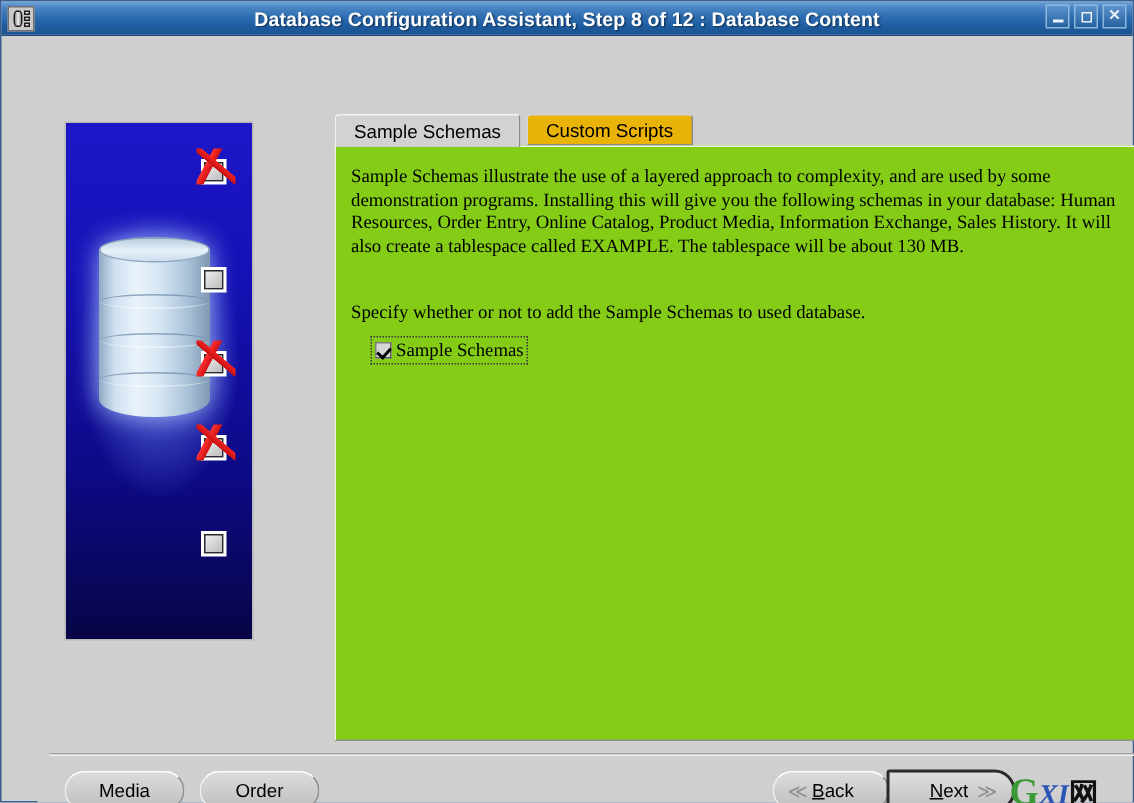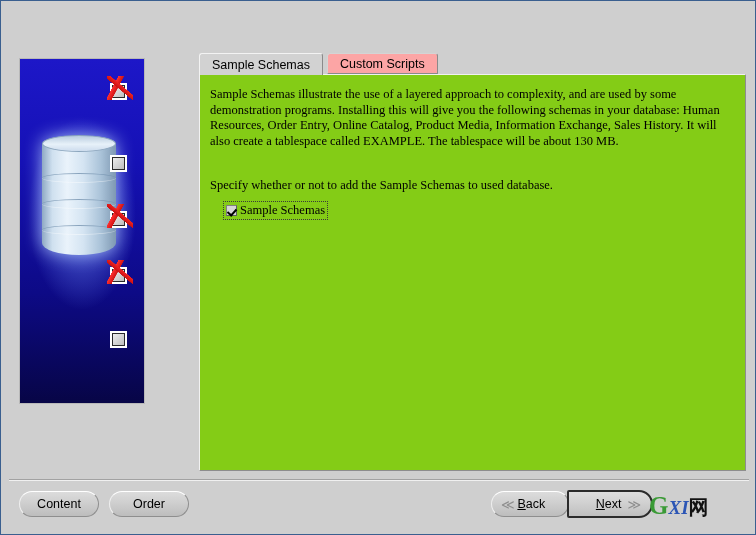--- a/index.html
+++ b/index.html
@@ -116,20 +116,21 @@
   }
   .win-btn .max-sq {
     width: 7px; height: 7px; border: 1px solid #e9f1f9; box-sizing: border-box;
   }
 
   
   #body-area {
     position: relative;
     height: 511px;
     background: #cfcfcf;
+    margin-left: 24px;
   }
 
   
   #left-art {
     position: absolute;
     left: 18px;
     top: 57px;
     width: 126px;
     height: 346px;
     background:
@@ -228,21 +229,21 @@
   }
   .tab.active {
     background: #d2d2d2;
     border: 1px solid #f3f3f3;
     border-bottom: none;
     border-right-color: #8a8a8a;
     height: 22px;
     margin-bottom: -1px;
   }
   .tab.inactive {
-    background: #fca5a5;
+    background: #eab308;
     border: 1px solid #d4d4d4;
     border-bottom: 1px solid #8a8a8a;
     border-right-color: #8a8a8a;
     margin-left: 4px;
   }
 
   
   #content-panel {
     position: absolute;
     left: 198px;
@@ -375,20 +376,42 @@
   }
   #watermark .wm-g  { color: #3a9a36; }
   #watermark .wm-xi { color: #2b55b5; font-style: italic; font-size: 19px; }
   #watermark .wm-cn { color: #111111; font-size: 20px; }
 </style>
 </head>
 <body>
 
 <div id="window">
 
+  <div id="titlebar">
+    <div id="app-icon">
+      <span class="cyl"></span>
+      <span class="dots">
+        <i></i>
+          <i></i>
+          <i></i>
+      </span>
+    </div>
+    <div class="title-text">Database Configuration Assistant, Step 8 of 12 : Database Content</div>
+    <div class="win-btns">
+      <div class="win-btn">
+        <span class="min-bar"></span>
+      </div>
+      <div class="win-btn">
+        <span class="max-sq"></span>
+      </div>
+      <div class="win-btn">
+        <span>✕</span>
+      </div>
+    </div>
+  </div>
 
   <div id="body-area">
 
     <div id="left-art">
       <div class="db-cyl">
         <div class="body"></div>
         <div class="ring r1"></div>
         <div class="ring r2"></div>
         <div class="ring r3"></div>
         <div class="top"></div>
@@ -415,21 +438,21 @@
 
       <div id="checkbox-row">
         <span class="cbox on"></span>
         <span class="cb-label">Sample Schemas</span>
       </div>
     </div>
 
     <div id="separator"></div>
 
     <div class="btn" id="btn-cancel">
-      <span>Content</span>
+      <span>Media</span>
     </div>
     <div class="btn" id="btn-help">
       <span>Order</span>
     </div>
 
     <div class="btn" id="btn-back">
       <span class="chev">≪</span>
       <span><span class="mnem">B</span><span>ack</span></span>
       <span style="width:11px"></span>
     </div>

